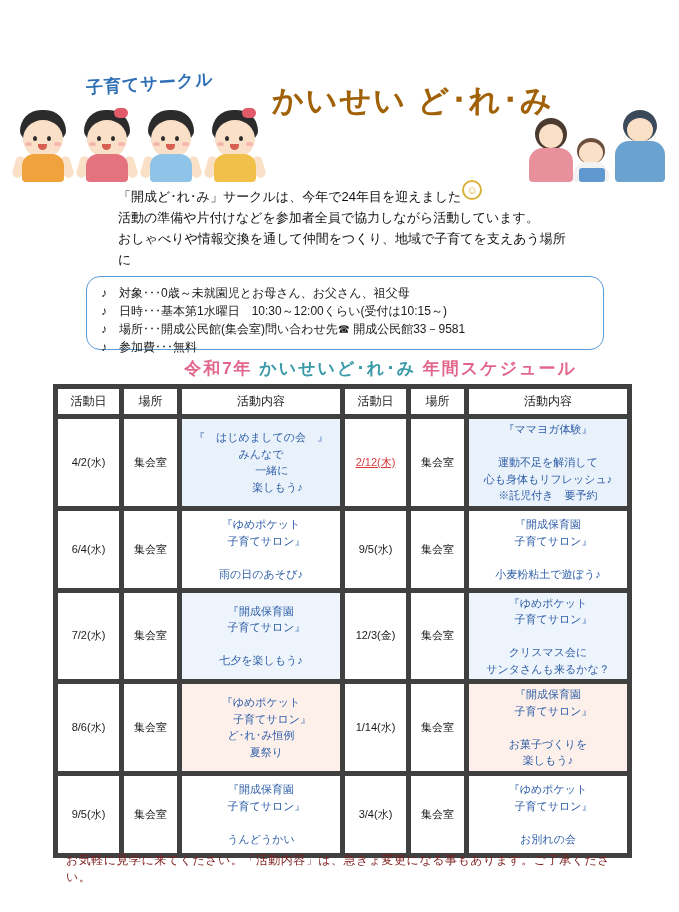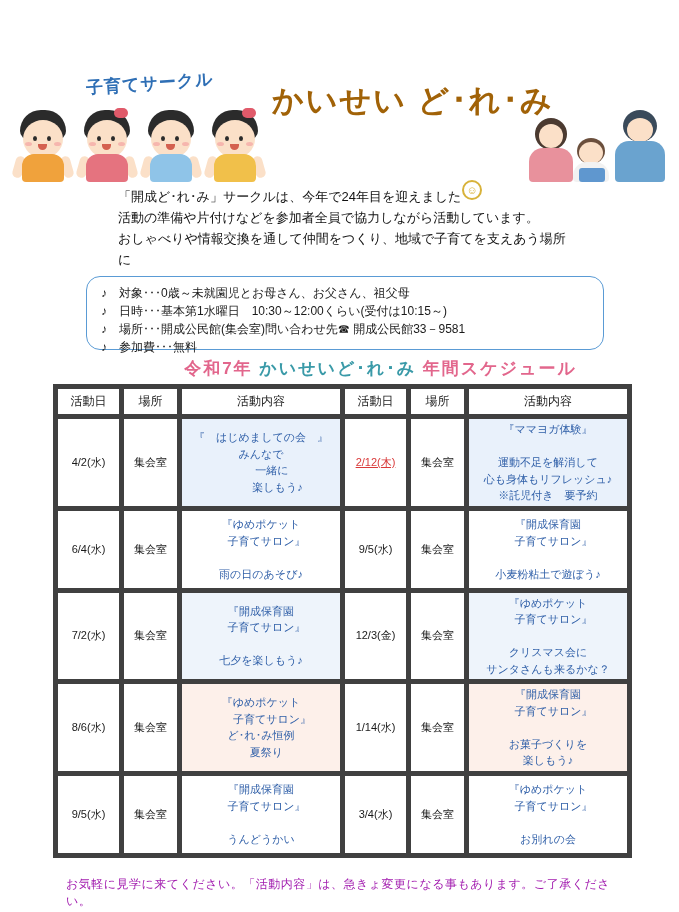--- a/index.html
+++ b/index.html
@@ -187,23 +187,22 @@
   .row-e td { background: #ffffff; }
   td.date-cell, td.place-cell { background: #ffffff !important; }
 
   
   .footer {
     position: absolute;
     left: 66px;
     top: 852px;
     width: 560px;
     font-size: 12px;
-    color: #a21caf;
+    color: #7f1d1d;
     letter-spacing: 0.5px;
-    margin-top: 24px;
   }
 </style>
 </head>
 <body>
 
 <div class="header">
 
   <div class="title-sub">子育てサークル</div>
   <div class="title-main">かいせい ど･れ･み</div>
 

